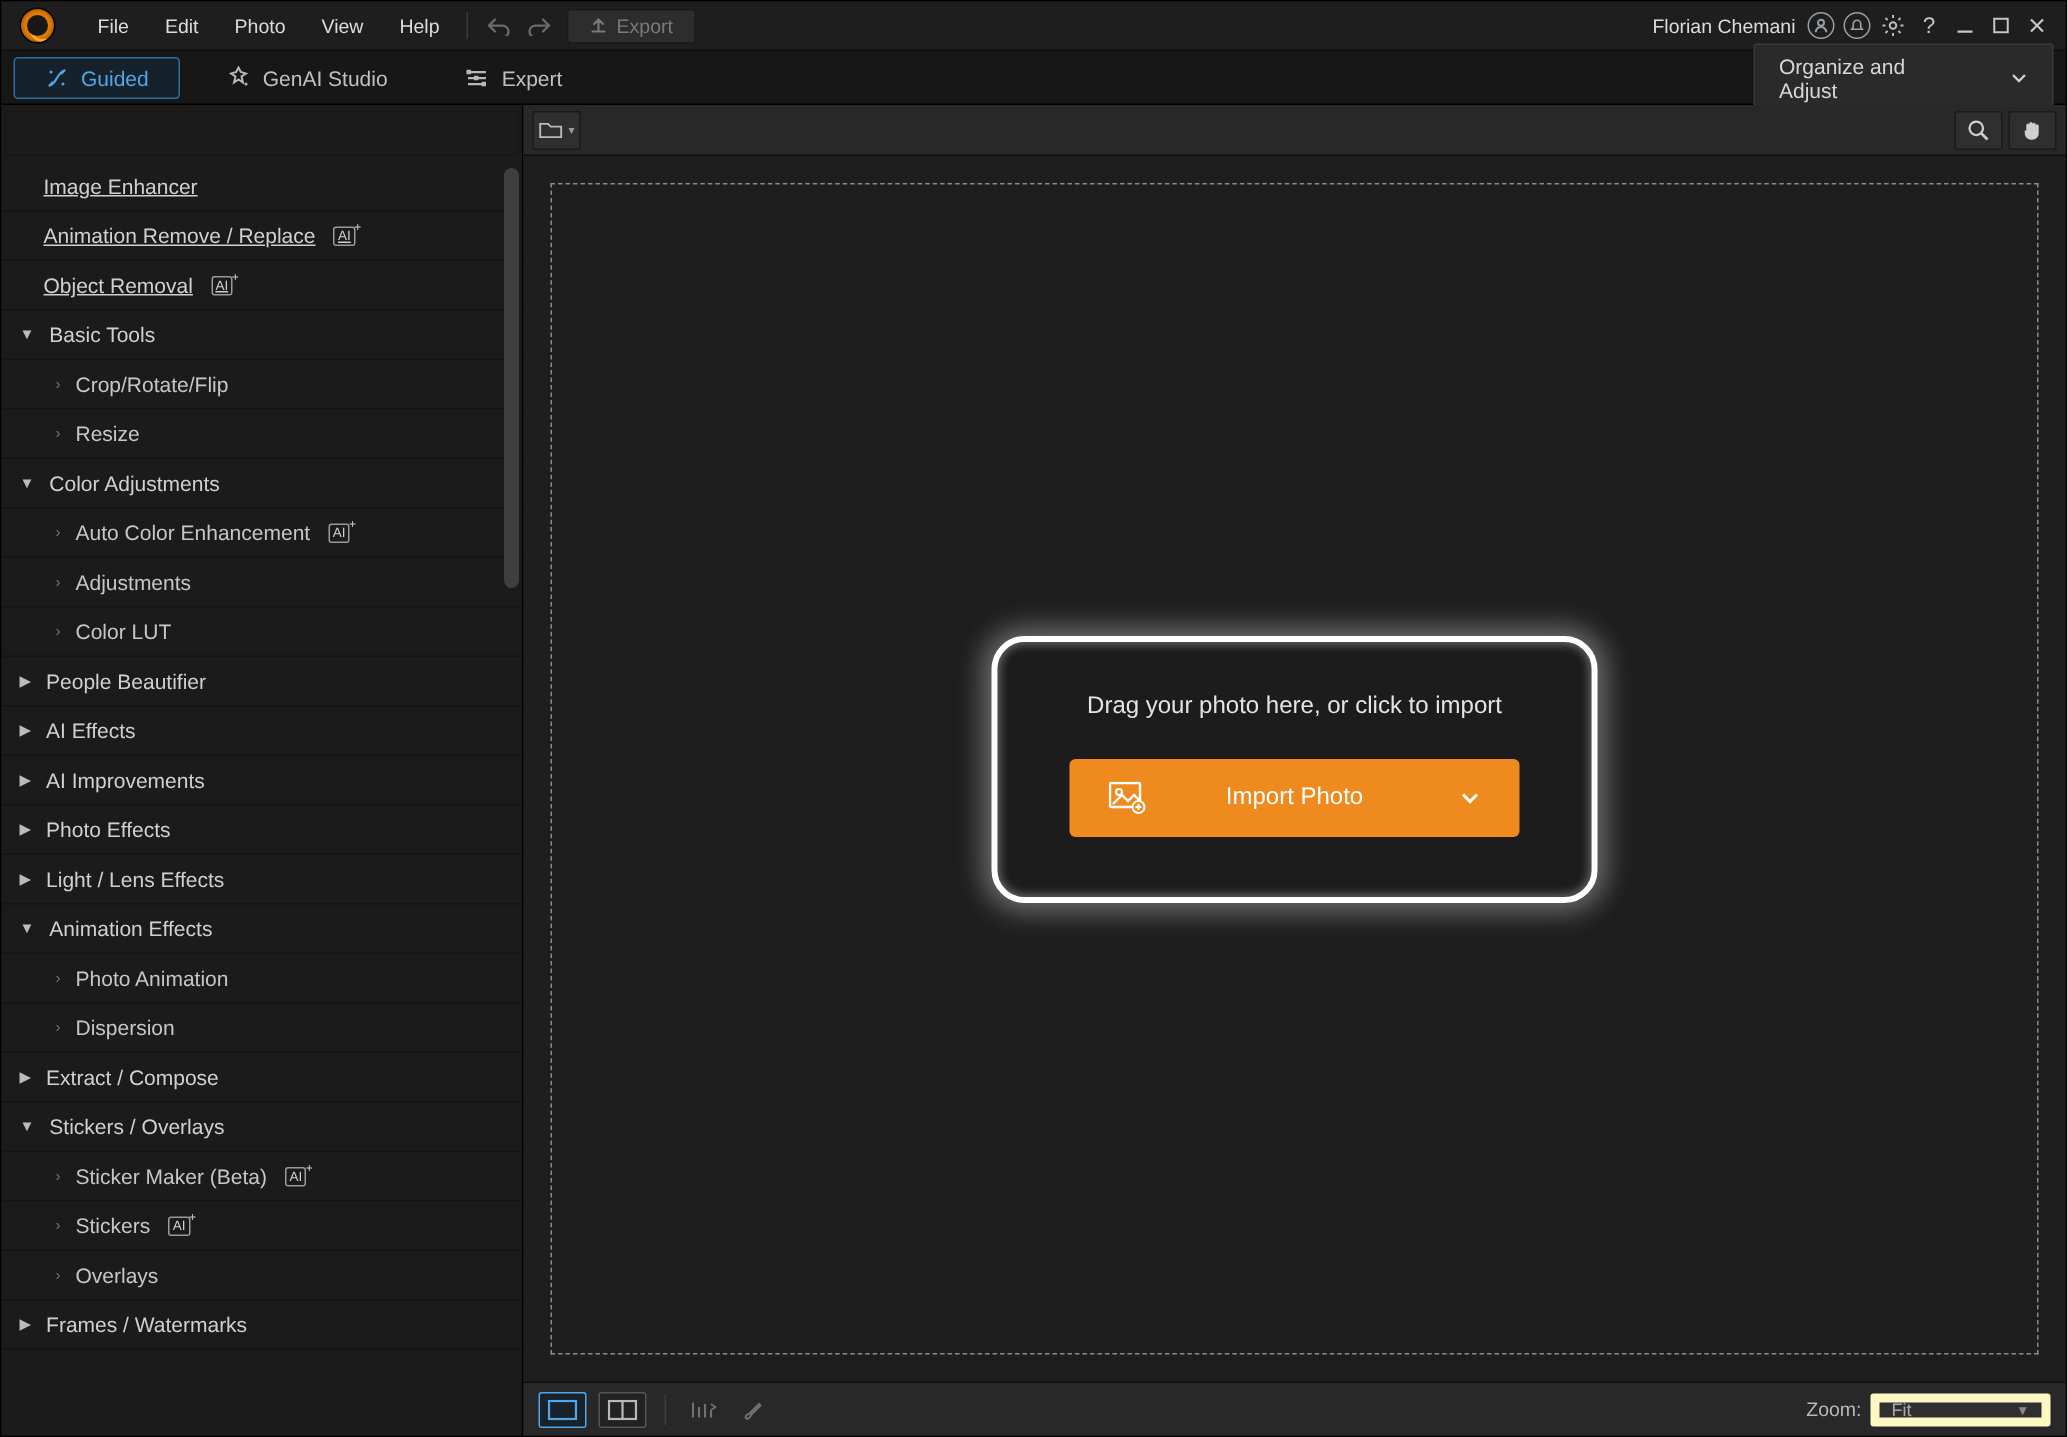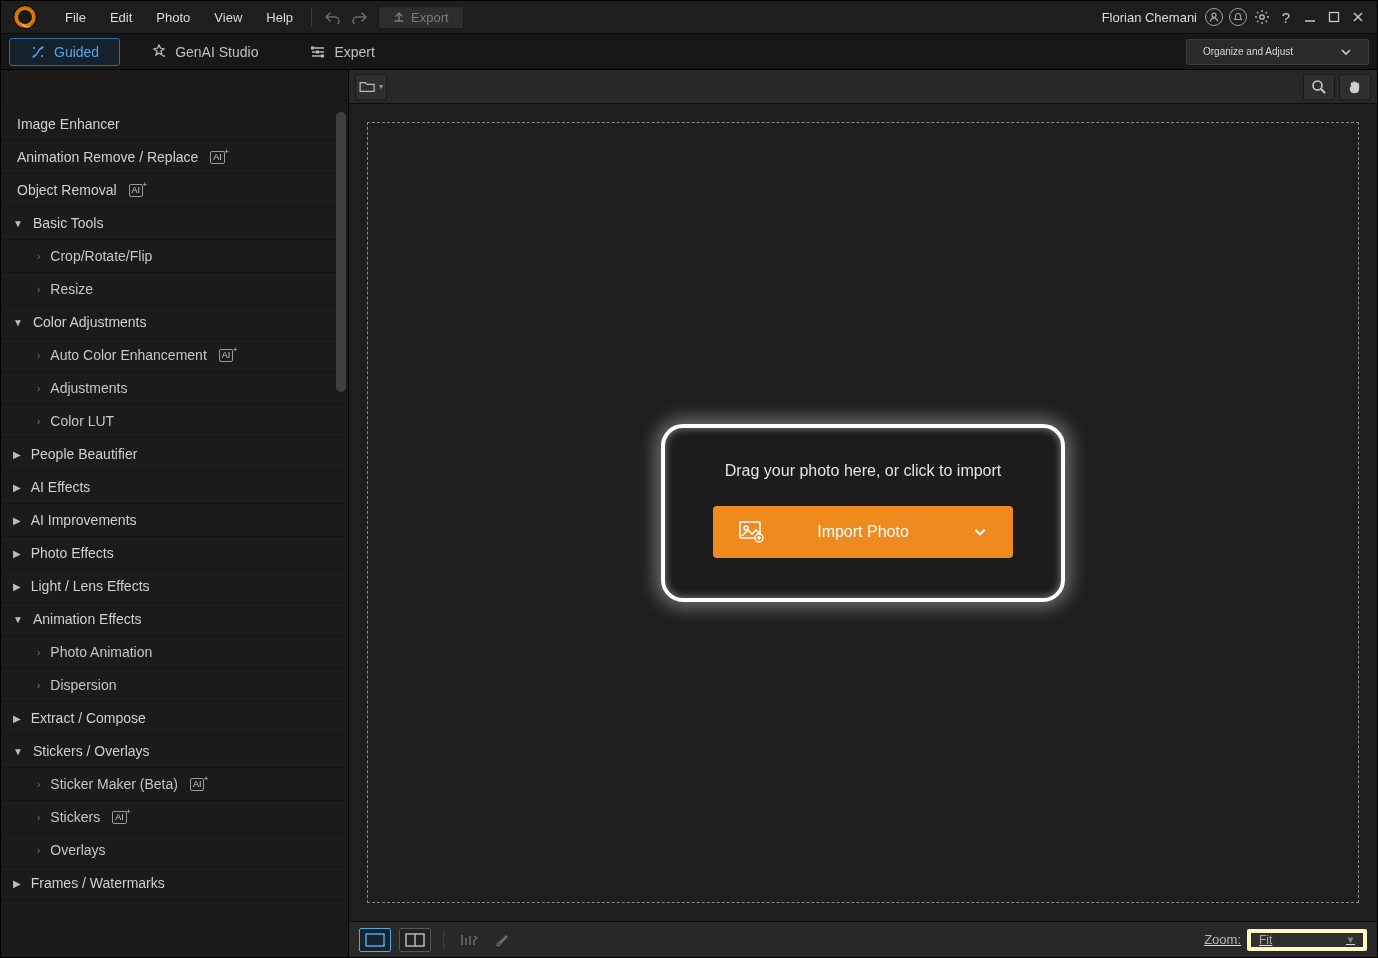--- a/index.html
+++ b/index.html
@@ -18,32 +18,32 @@
 .menubar-right { margin-left: auto; display:flex; align-items:center; gap:6px; padding-right:6px;}
 .user-name { font-size: 13px; color:#dcdcdc; margin-right:2px;}
 .round-icon { width:18px; height:18px; border:1.5px solid #9aa0a6; border-radius:50%; display:flex; align-items:center; justify-content:center; font-size:10px; color:#9aa0a6; cursor:pointer;}
 .titlebar-btn { width:18px; height:18px; display:flex; align-items:center; justify-content:center; cursor:pointer; color:#c8c8c8; }
 
 
 .modebar { height: 36px; background: #171717; display:flex; align-items:center; padding: 0 8px; border-bottom:1px solid #000; }
 .mode-tab { display:flex; align-items:center; gap:8px; padding: 5px 20px; font-size:14px; color:#c0c0c0; cursor:pointer; border:1px solid transparent; border-radius:3px; margin-right:10px;}
 .mode-tab.active { color:#4fa6e8; border-color:#2f6ea3; background:#15222c; }
 .modebar-right { margin-left:auto; }
-.organize-btn { display:flex; align-items:center; gap:28px; background:#2a2a2a; border:1px solid #3a3a3a; color:#d6d6d6; padding:6px 16px; font-size:10px; cursor:pointer; border-radius:2px; width:183px; justify-content:space-between;}
+.organize-btn { display:flex; align-items:center; gap:28px; background:#2a2a2a; border:1px solid #3a3a3a; color:#d6d6d6; padding:6px 16px; font-size:14px; cursor:pointer; border-radius:2px; width:200px; justify-content:space-between;}
 
 
 .body { flex:1; display:flex; min-height:0; }
 
 
 .sidebar { width: 348px; background:#1b1b1b; border-right:1px solid #000; display:flex; flex-direction:column; }
 .sidebar-search { height:30px; background:#1b1b1b; margin:4px 2px; border:1px solid #171717;}
 .sidebar-scroll { flex:1; overflow-y:auto; position:relative; }
 .sb-scrollbar { position:absolute; top:4px; right:2px; width:10px; height:280px; background:#3f3f3f; border-radius:5px; }
 .sb-item, .sb-group, .sb-sub { font-size:14px; color:#d0d0d0; cursor:pointer; border-bottom:1px solid #141414; display:flex; align-items:center; padding: 8px 12px; gap:6px;}
-.sb-item { padding-left:16px; }
+.sb-item { padding-left:28px;text-decoration:underline; }
 .sb-sub  { padding-left:36px; color:#c6c6c6; }
 .sb-sub .chev { color:#777; font-size:10px; margin-right:4px;}
 .sb-group .caret { font-size:10px; color:#bbb; margin-right:4px; }
 .ai-badge { display:inline-flex; align-items:center; justify-content:center; font-size:9px; border:1px solid #9a9a9a; color:#cfcfcf; padding:0 2px; border-radius:2px; margin-left:6px; line-height:11px; position:relative;}
 .ai-badge::after{content:"+"; position:absolute; top:-6px; right:-5px; font-size:8px; color:#cfcfcf;}
 
 
 .main { flex:1; display:flex; flex-direction:column; background:#1e1e1e; }
 .canvas-toolbar { height:34px; background:#282828; border-bottom:1px solid #0d0d0d; display:flex; align-items:center; padding:0 6px; gap:6px;}
 .tb-btn { width:32px; height:26px; background:#2f2f2f; border:1px solid #1a1a1a; display:flex; align-items:center; justify-content:center; color:#bcbcbc; cursor:pointer; border-radius:2px;}
@@ -51,28 +51,28 @@
 
 .canvas-wrap { flex:1; padding:18px; display:flex; background:#1e1e1e; }
 .canvas { flex:1; border:1px dashed #8a8a8a; display:flex; align-items:center; justify-content:center; position:relative; }
 .drop-card { background:#1c1c1c; border:4px solid #ffffff; border-radius:22px; box-shadow: 0 0 18px 6px rgba(255,255,255,0.35), 0 0 6px 2px rgba(255,255,255,0.3) inset; padding:34px 48px 40px; display:flex; flex-direction:column; align-items:center; gap:26px; }
 .drop-text { font-size:16px; color:#e4e4e4; }
 .import-btn { width:300px; height:52px; background:#ef8a1f; border-radius:4px; display:flex; align-items:center; justify-content:center; gap:30px; color:#fff; font-size:16px; cursor:pointer; position:relative;text-align:right; }
 .import-btn .ic { position:absolute; left:26px; }
 .import-btn .chev { position:absolute; right:26px; }
 
 
-.bottombar { height:36px; background:#282828; border-top:1px solid #0d0d0d; display:flex; align-items:center; padding:0 10px; gap:8px;text-decoration:underline;}
+.bottombar { height:36px; background:#282828; border-top:1px solid #0d0d0d; display:flex; align-items:center; padding:0 10px; gap:8px;}
 .view-toggle{ width:32px; height:24px; border:1px solid #555; display:flex; align-items:center; justify-content:center; background:#222; cursor:pointer; color:#b8b8b8; border-radius:2px;}
 .view-toggle.active{ border-color:#4fa6e8; color:#4fa6e8; background:#17222b;}
 .bb-sep{ width:1px; height:20px; background:#3d3d3d; margin:0 4px;}
 .bb-icon{ color:#707070; padding:2px 4px; cursor:default;}
 .bb-right{ margin-left:auto; display:flex; align-items:center; gap:6px;}
 .zoom-label{ font-size:13px; color:#b8b8b8;}
-.zoom-select{ width:120px; height:22px; background:#303030; border:4px solid #fef9c3; color:#a8a8a8; font-size:12px; display:flex; align-items:center; justify-content:space-between; padding:0 8px; cursor:pointer; border-radius:2px;}
+.zoom-select{ width:120px; height:22px; background:#303030; border:6px solid #fef9c3; color:#a8a8a8; font-size:12px; display:flex; align-items:center; justify-content:space-between; padding:0 8px; cursor:pointer; border-radius:2px;}
 
 svg { display:block; }
 </style>
 </head>
 <body>
 
 <div class="app">
 
   <div class="menubar">
     <div class="app-logo"></div>

